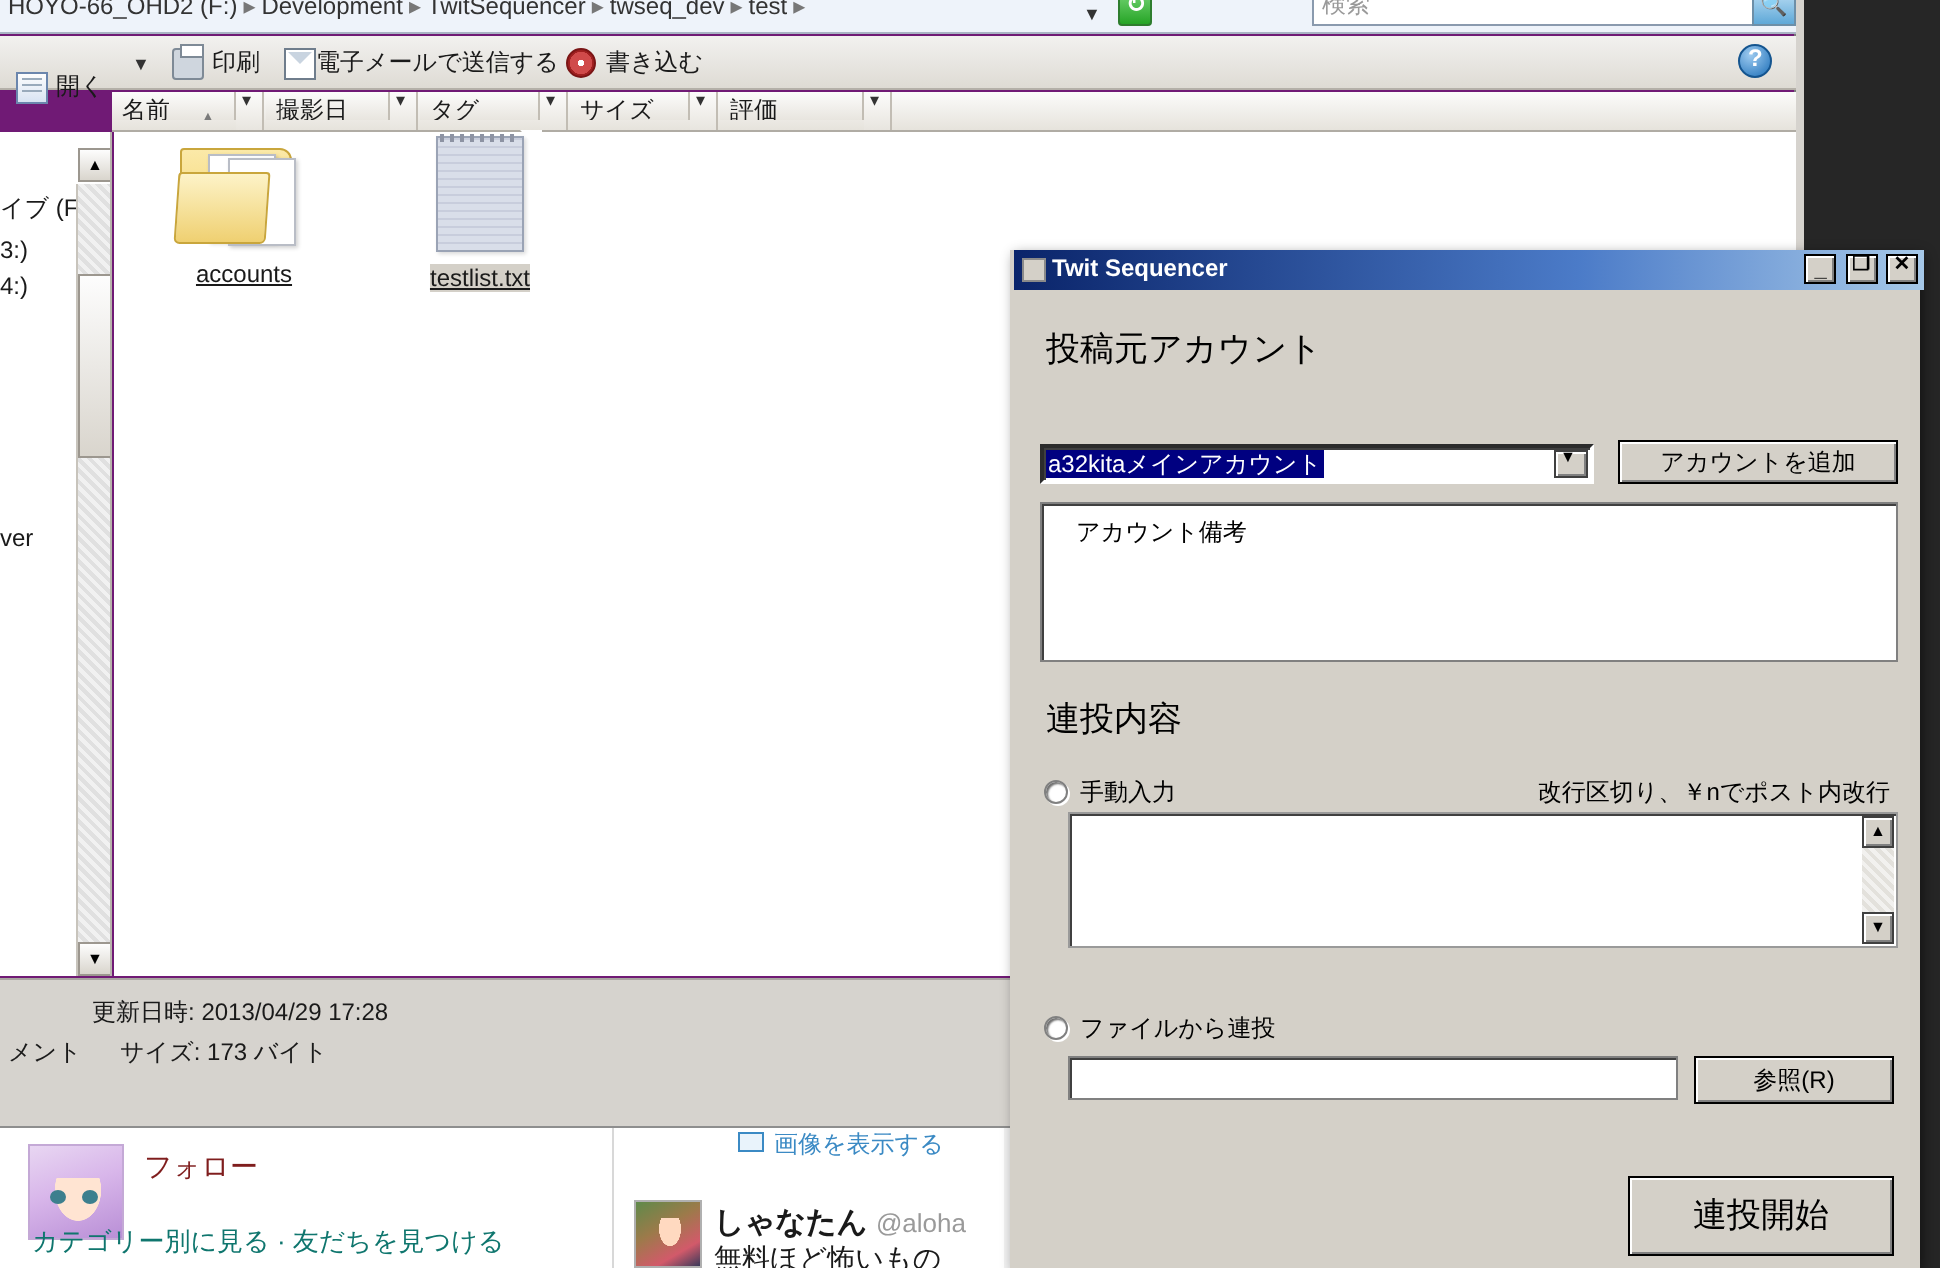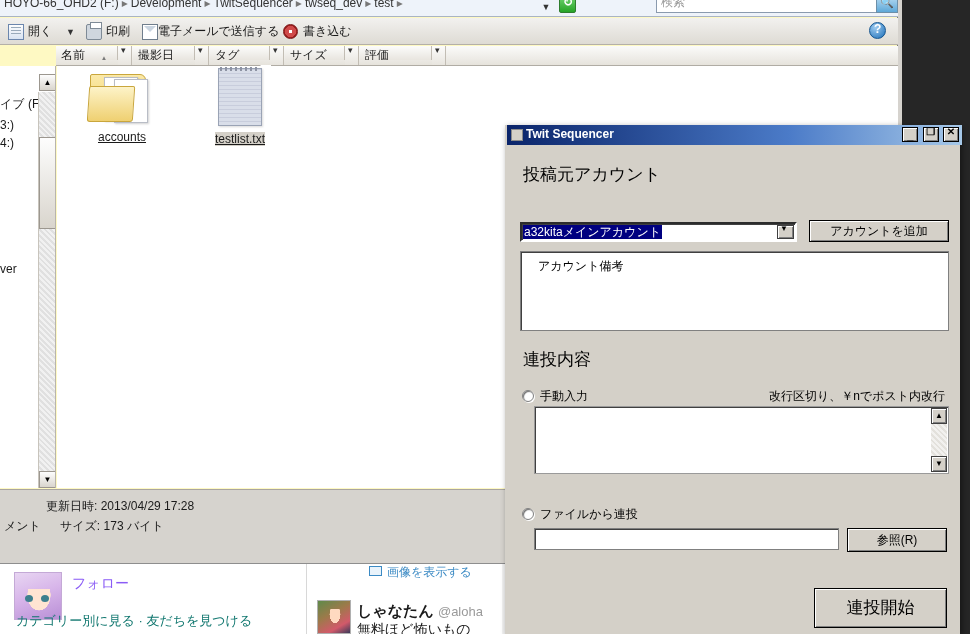--- a/index.html
+++ b/index.html
@@ -15,21 +15,21 @@
 
   
   .desktop-dark {
     position: absolute; left: 0; top: 0; width: 970px; height: 634px;
     background: #262626;
   }
 
   
   .explorer {
     position: absolute; left: 0; top: 0; width: 898px; height: 568px;
-    background: #fef9c3;
+    background: #701a75;
     border-right: 1px solid #7a7a7a;
     border-bottom: 1px solid #7a7a7a;
   }
   .exp-addrrow {
     position: absolute; left: 0; top: 0; width: 898px; height: 17px;
     background: #eef3fa;
     border-bottom: 1px solid #a9b4c4;
     overflow: hidden;
   }
   .breadcrumb {
@@ -264,21 +264,21 @@
   .avatar-a::before {
     content:""; position:absolute; left:6px; top:16px; width:36px; height:30px;
     background: radial-gradient(ellipse at 50% 20%, #ffe4d2 0 45%, transparent 46%);
   }
   .avatar-a::after {
     content:""; position:absolute; left:10px; top:22px; width:8px; height:7px;
     background:#3d7f8e; border-radius:50%;
     box-shadow: 16px 0 0 #3d7f8e;
   }
   .follow-link {
-    position: absolute; left: 72px; top: 11px; font-size: 14px; color: #8b5cf6;
+    position: absolute; left: 72px; top: 11px; font-size: 14px; color: #7f1d1d;
   }
   .cat-link {
     position: absolute; left: 16px; top: 48px; font-size: 13px; color: #0f766e;
     white-space: nowrap;
   }
   .show-img-link {
     position: absolute; left: 80px; top: 0px; font-size: 12px; color: #3b8ac4;
     white-space: nowrap;
   }
   .show-img-ico {
@@ -441,21 +441,21 @@
       </div>
       <div class="addr-drop">▼</div>
       <div class="refresh-ico"></div>
       <div class="searchbox">
         <span>検索</span>
       </div>
       <div class="search-btn"></div>
     </div>
 
     <div class="exp-toolbar">
-      <div class="tb-item" style="left:8px;">
+      <div class="tb-item" style="left:8px;margin-top:12px;">
         <span class="tb-ico ico-open"></span>
         <span>開く</span>
       </div>
       <div class="tb-caret" style="left:66px;">▼</div>
       <div class="tb-item" style="left:86px;">
         <span class="tb-ico ico-print"></span>
         <span>印刷</span>
       </div>
       <div class="tb-item" style="left:142px;padding-left:16px;">
         <span class="tb-ico ico-mail"></span>

